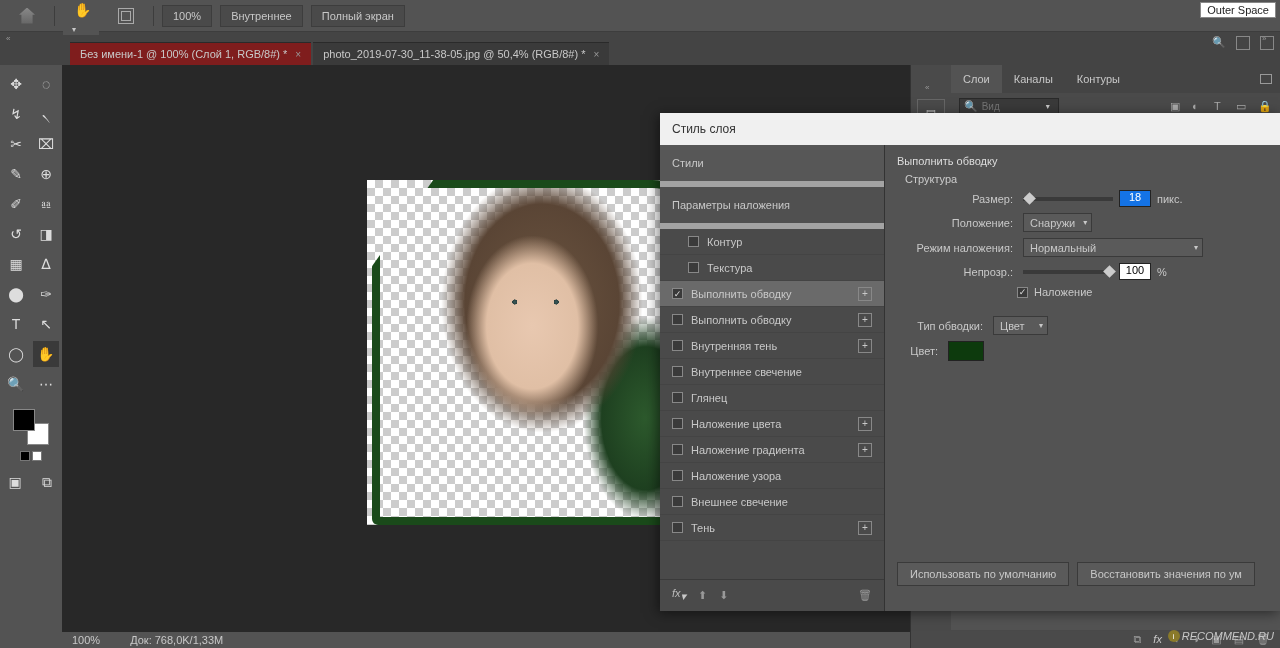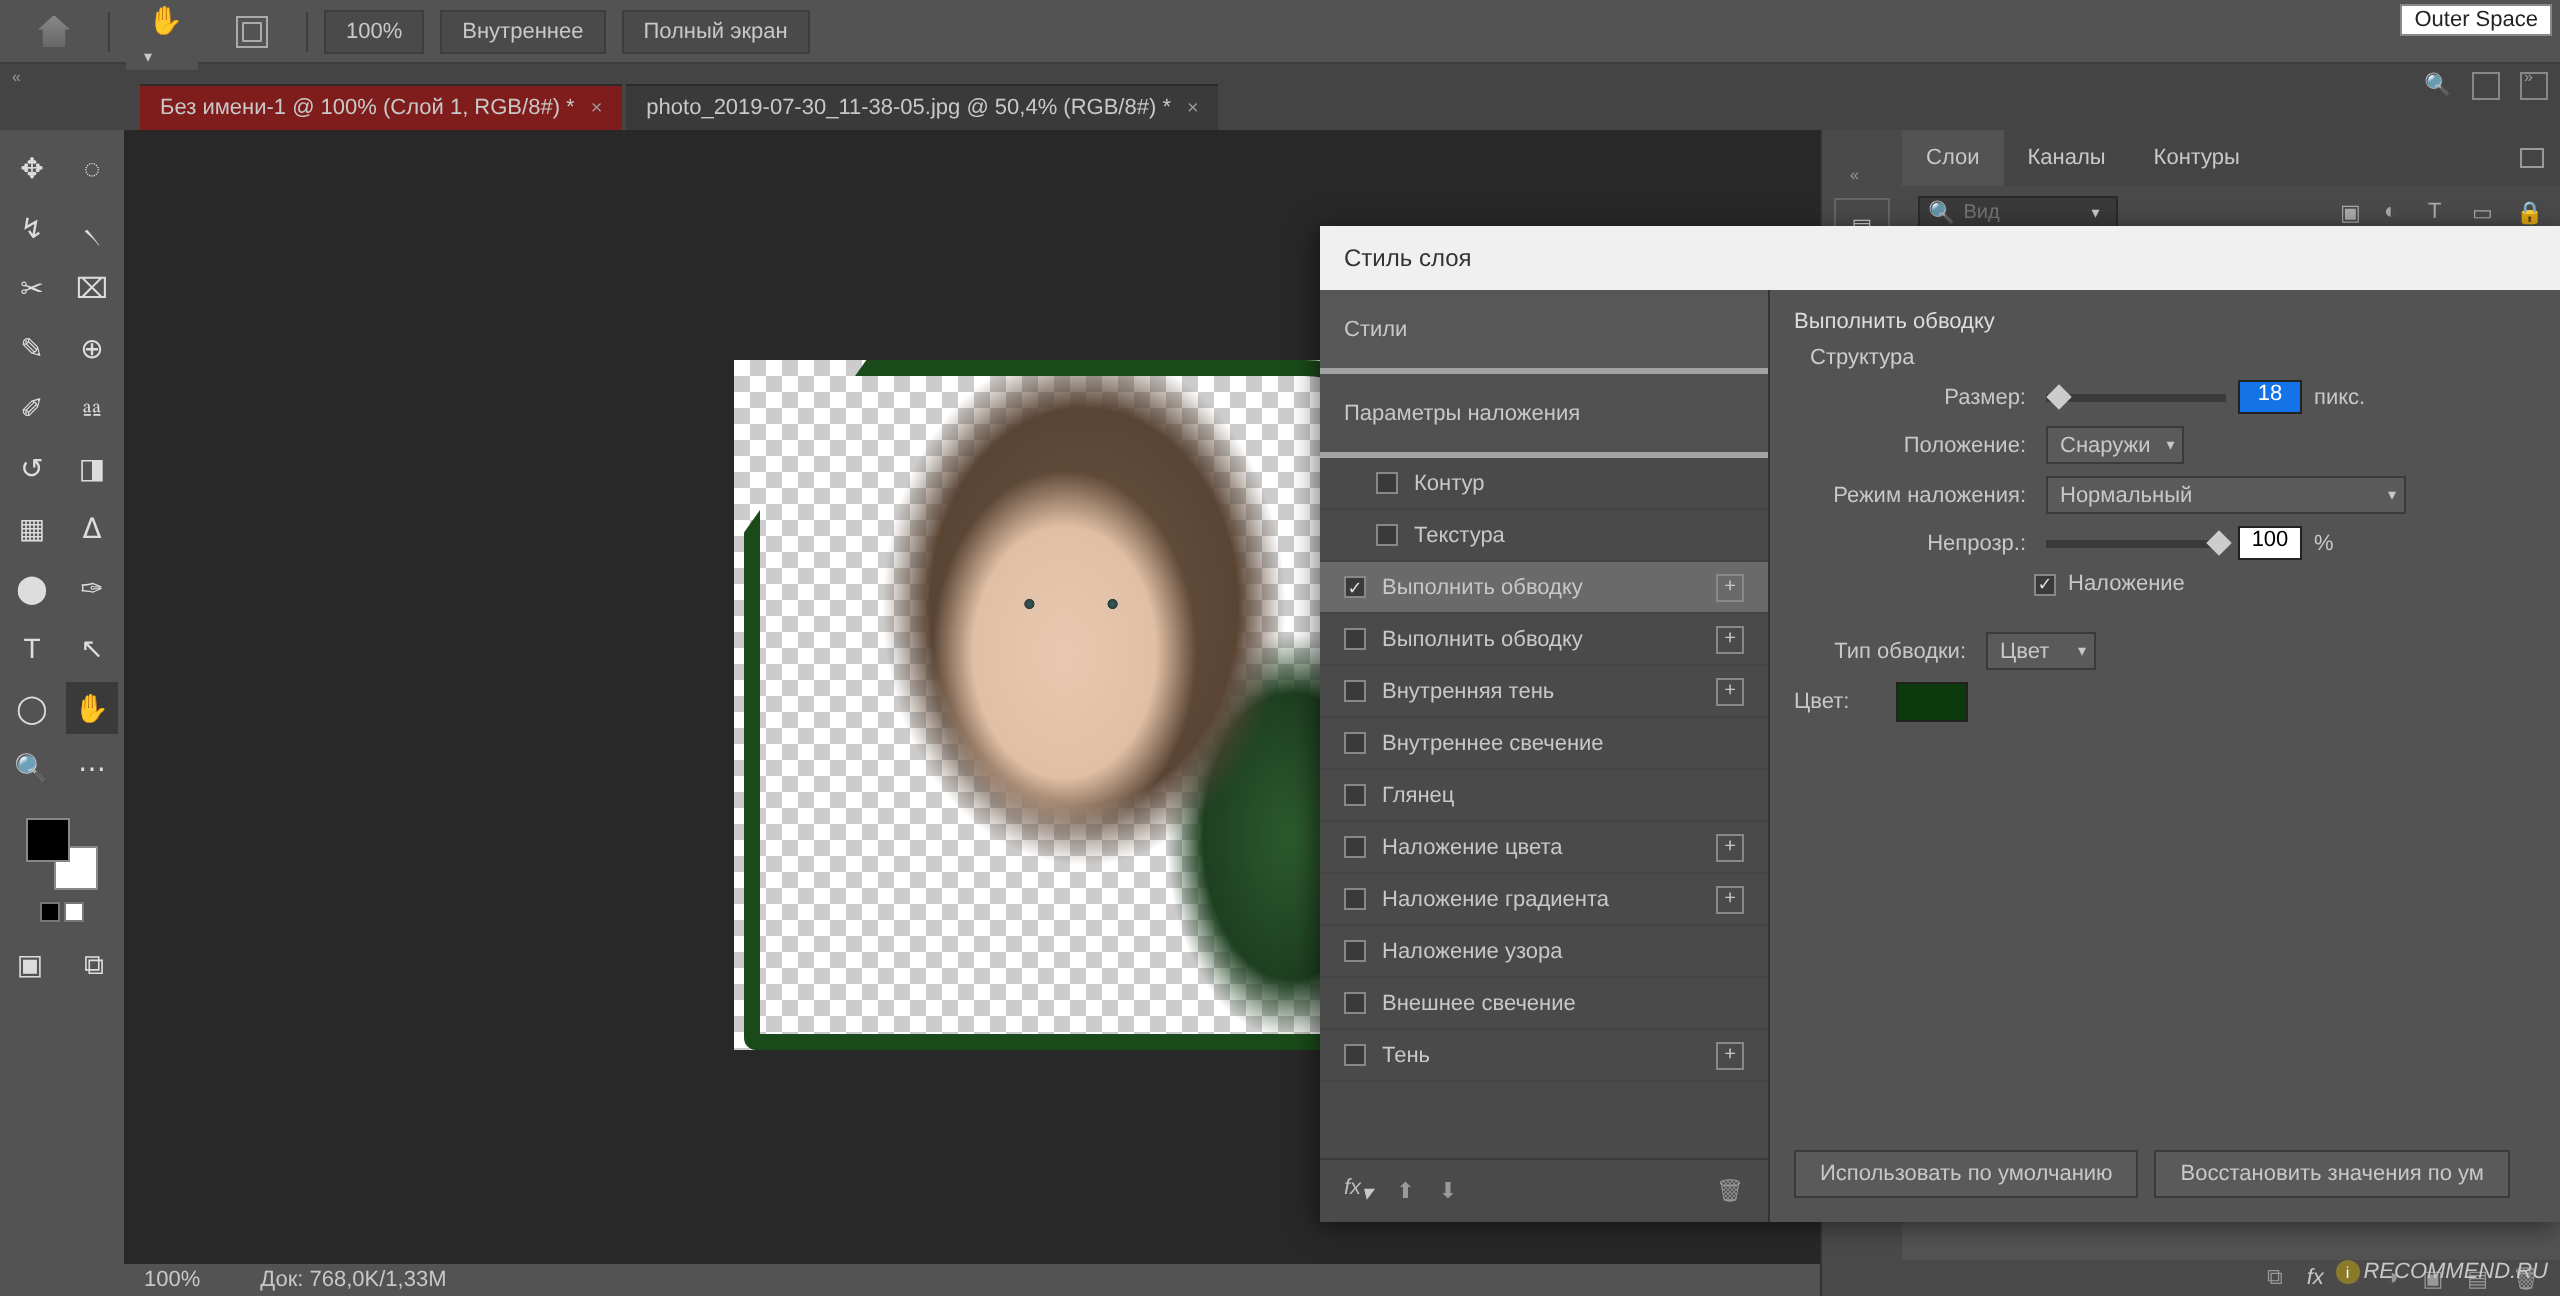--- a/index.html
+++ b/index.html
@@ -71,21 +71,21 @@
 .lt-search{flex:0 0 100px;height:18px;background:#3a3a3a;border:1px solid #2a2a2a;padding:0 4px;display:flex;align-items:center;gap:4px;}
 .lt-search input{background:transparent;border:none;outline:none;width:60px;font-size:10px;color:#aaa;}
 .lt-icons{margin-left:auto;display:flex;gap:8px;}
 .lt-ico{width:14px;height:14px;color:#aaa;}
 
 
 #layer-style-dialog{position:absolute;left:660px;top:113px;right:0;height:498px;background:#535353;box-shadow:-2px 2px 12px rgba(0,0,0,0.5);display:flex;flex-direction:column;z-index:50;}
 .dialog-title{height:32px;background:#f0f0f0;color:#333;padding:0 12px;display:flex;align-items:center;font-size:12px;}
 .dialog-body{flex:1;display:flex;overflow:hidden;}
 .styles-col{width:225px;background:#4a4a4a;display:flex;flex-direction:column;border-right:1px solid #333;}
-.styles-header{padding:8px 12px;background:#575757;border-bottom:3px solid #a3a3a3;height:42px;display:flex;align-items:center;}
+.styles-header{padding:8px 12px;background:#575757;border-bottom:6px solid #a3a3a3;height:42px;display:flex;align-items:center;}
 .style-row{height:26px;padding:0 12px;display:flex;align-items:center;gap:8px;border-bottom:1px solid #444;cursor:pointer;}
 .style-row.indent{padding-left:28px;}
 .style-row.selected{background:#6a6a6a;}
 .plus-box{margin-left:auto;width:14px;height:14px;border:1px solid #888;display:flex;align-items:center;justify-content:center;font-size:10px;}
 .chk{width:11px;height:11px;border:1px solid #888;background:#3a3a3a;flex-shrink:0;display:flex;align-items:center;justify-content:center;}
 .chk.on::after{content:"✓";font-size:9px;color:#ddd;}
 .styles-footer{margin-top:auto;height:32px;display:flex;align-items:center;gap:12px;padding:0 12px;border-top:1px solid #3a3a3a;}
 .fx-ico{font-style:italic;color:#bbb;}
 .arrow-ico{color:#999;font-size:11px;}
 .trash-ico{margin-left:auto;color:#999;}
@@ -95,21 +95,21 @@
 .sec-sub{padding:2px 20px;color:#ccc;}
 .form-row{display:flex;align-items:center;padding:3px 12px;gap:6px;}
 .form-label{width:120px;text-align:right;padding-right:4px;}
 .slider-track{width:90px;height:4px;background:#3a3a3a;position:relative;}
 .slider-thumb{position:absolute;width:9px;height:9px;background:#ccc;top:-3px;transform:rotate(45deg);}
 .num-input{width:32px;height:17px;background:#fff;color:#000;border:1px solid #222;text-align:center;}
 .num-input.sel{background:#1473e6;color:#fff;}
 .dropdown{height:19px;background:#5a5a5a;border:1px solid #3a3a3a;padding:0 16px 0 6px;display:flex;align-items:center;position:relative;min-width:60px;}
 .dropdown::after{content:"▾";position:absolute;right:4px;font-size:8px;}
 .color-sw{width:36px;height:20px;border:1px solid #222;}
-.btn-row{margin-top:auto;margin-bottom:12px;display:flex;gap:8px;padding:0 12px;justify-content:flex-start;}
+.btn-row{margin-top:auto;margin-bottom:25px;display:flex;gap:8px;padding:0 12px;justify-content:flex-start;}
 .ps-btn{padding:5px 12px;background:#5a5a5a;border:1px solid #3a3a3a;cursor:pointer;white-space:nowrap;}
 
 #watermark{position:absolute;right:6px;bottom:6px;font-size:10px;font-style:italic;color:#888;display:flex;align-items:center;gap:2px;z-index:100;}
 #watermark .circ{width:12px;height:12px;border-radius:50%;background:#8a7a2a;color:#fff;display:flex;align-items:center;justify-content:center;font-size:8px;font-style:normal;}
 #outer-badge{position:absolute;right:4px;top:2px;background:#fff;color:#222;border:1px solid #888;padding:1px 6px;font-size:11px;z-index:200;}
 #far-right-icons{position:absolute;right:6px;top:36px;display:flex;gap:10px;align-items:center;z-index:60;}
 #far-right-icons span{width:14px;height:14px;border:1px solid #888;}
 
 #bottom-layer-toolbar{position:absolute;right:0;bottom:0;width:330px;height:18px;background:#4a4a4a;display:flex;align-items:center;justify-content:flex-end;gap:12px;padding:0 10px;z-index:40;}
 #bottom-layer-toolbar span{color:#999;font-size:11px;}
@@ -343,21 +343,21 @@
         <div class="chk on"></div>
         <span>Наложение</span>
       </div>
 
       <div class="form-row" style="margin-top:12px;">
         <div class="form-label" style="width:90px;">Тип обводки:</div>
         <div class="dropdown" style="min-width:55px;">Цвет</div>
       </div>
 
       <div class="form-row">
-        <div class="form-label" style="width:45px;text-align:left;padding-left:0;">Цвет:</div>
+        <div class="form-label" style="width:45px;text-align:right;padding-left:0;">Цвет:</div>
         <div class="color-sw" style="background:#0d3a0d"></div>
       </div>
 
       <div class="btn-row">
         <div class="ps-btn">Использовать по умолчанию</div>
         <div class="ps-btn">Восстановить значения по ум</div>
       </div>
     </div>
   </div>
 </div>

